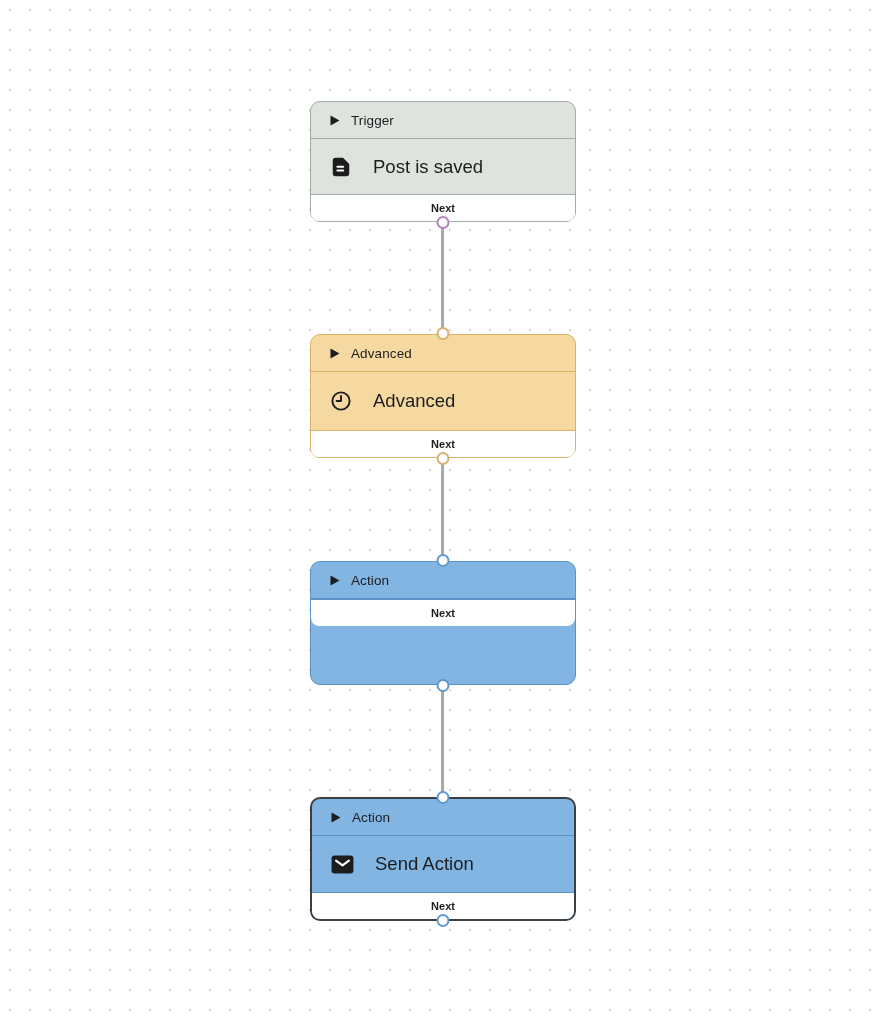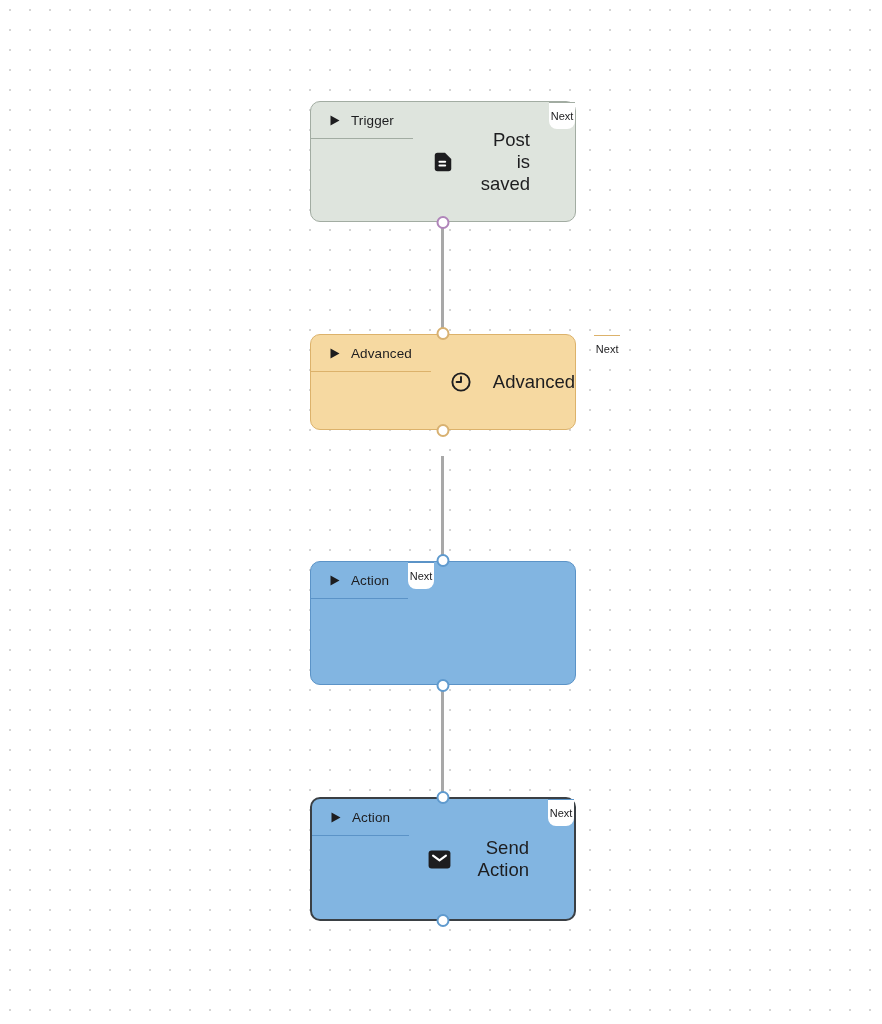--- a/index.html
+++ b/index.html
@@ -33,29 +33,29 @@
   
   .node {
     position: absolute;
     left: 310px;
     width: 266px;
     box-sizing: border-box;
     border: 1.5px solid var(--border);
     background: var(--bg);
     border-radius: 10px;
     display: flex;
-    flex-direction: row;
+    flex-direction: column;
     z-index: 2;
     text-align: right;
   }
   .node.selected {
     border: 2px solid var(--sel-border, #3a3f44);
   }
   .n1 { top: 101px; height: 121px; }
-  .n2 { top: 334px; height: 96px; }
+  .n2 { top: 334px; height: 124px; }
   .n3 { top: 561px; height: 124px; }
   .n4 { top: 797px; height: 124px; }
   .node-header {
     height: 36px;
     flex: 0 0 36px;
     display: flex;
     align-items: center;
     gap: 11px;
     padding: 0 19px;
     border-bottom: 1px solid var(--border);
@@ -76,21 +76,21 @@
   .node-footer {
     flex: 0 0 26px;
     height: 26px;
     background: #ffffff;
     border-top: 1px solid var(--border);
     border-radius: 0 0 8px 8px;
     display: flex;
     align-items: center;
     justify-content: center;
     font-size: 11px;
-    font-weight: 400;
+    font-weight: 700;
   }
   .node.selected .node-footer { border-top-color: var(--border); }
   .handle {
     position: absolute;
     left: 50%;
     transform: translateX(-50%);
     width: 9px;
     height: 9px;
     background: #ffffff;
     border: 2.6px solid var(--handle);

